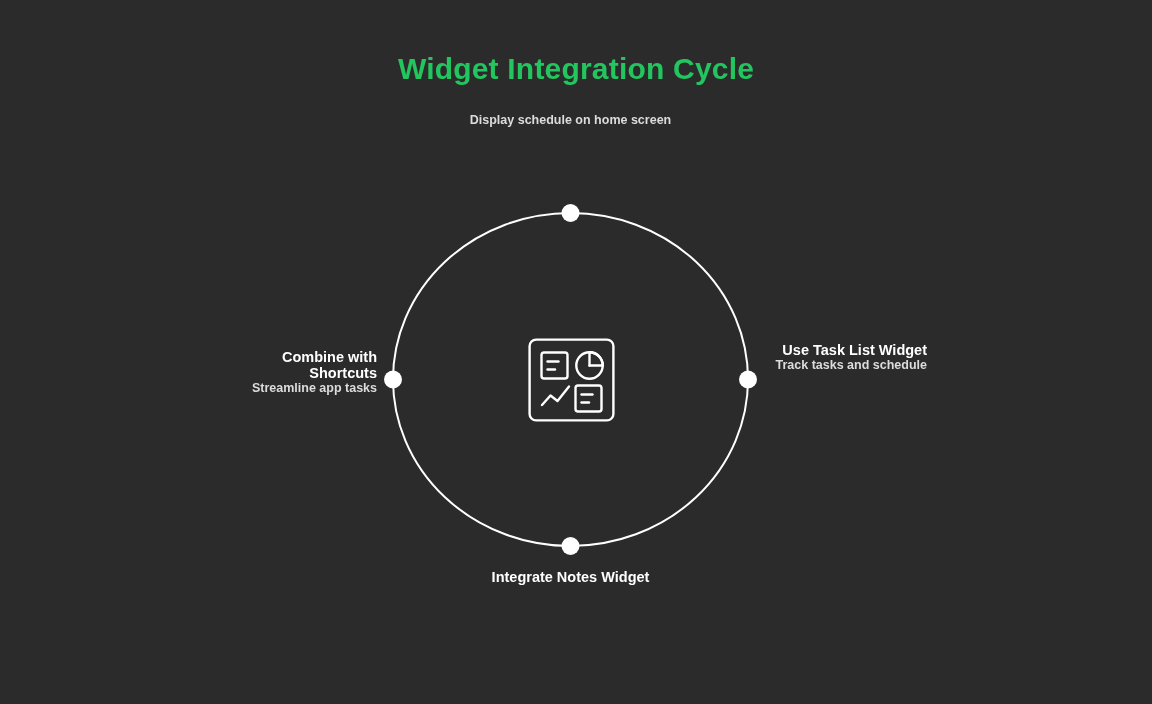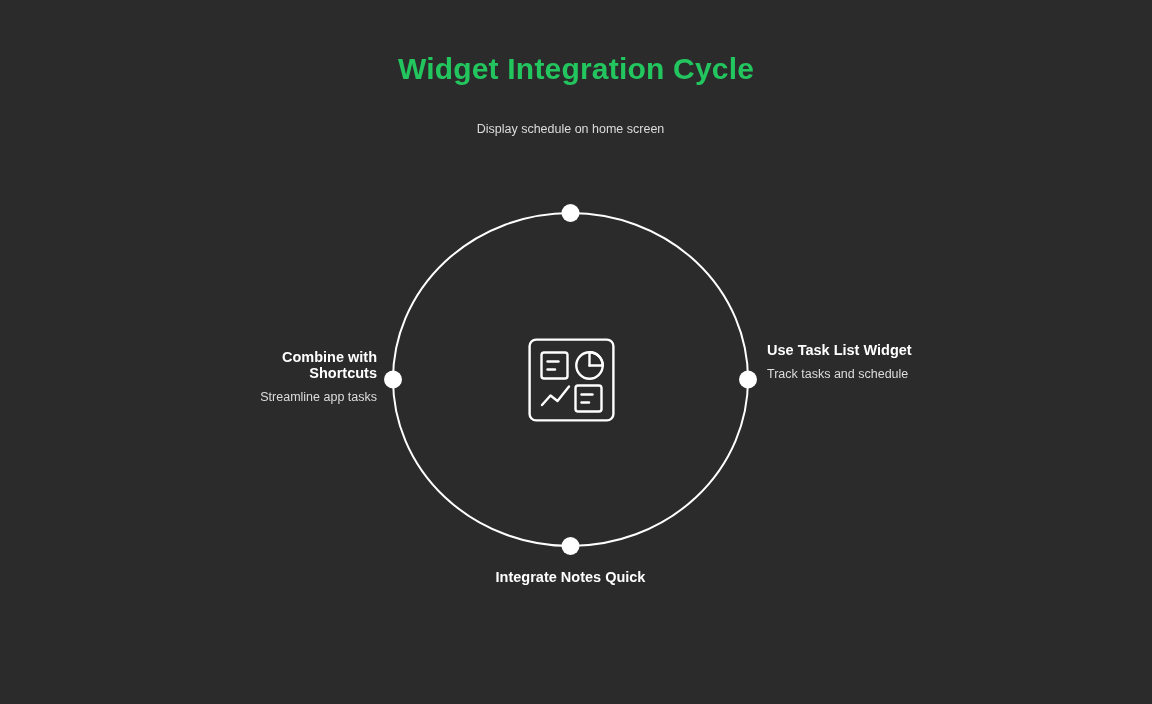--- a/index.html
+++ b/index.html
@@ -74,40 +74,39 @@
     position: absolute;
   }
   .node-title {
     font-size: 14.5px;
     font-weight: bold;
     color: #ffffff;
     line-height: 16px;
   }
   .node-desc {
     font-size: 12.5px;
-    font-weight: normal;
+    font-weight: bold;
     color: #dcdcdc;
     line-height: 14px;
-    margin-top: 9px;
   }
 
   
   .node-top {
     left: 446px;
     top: 113px;
     width: 249px;
     text-align: center;
   }
 
   
   .node-right {
     left: 767px;
     top: 342px;
     width: 160px;
-    text-align: left;
+    text-align: right;
   }
 
   
   .node-bottom {
     left: 446px;
     top: 569px;
     width: 249px;
     text-align: center;
   }
 
@@ -160,21 +159,21 @@
   <div class="node-label node-top">
     <div class="node-desc">Display schedule on home screen</div>
   </div>
 
   <div class="node-label node-right">
     <div class="node-title">Use Task List Widget</div>
     <div class="node-desc">Track tasks and schedule</div>
   </div>
 
   <div class="node-label node-bottom">
-    <div class="node-title">Integrate Notes Quick</div>
+    <div class="node-title">Integrate Notes Widget</div>
   </div>
 
   <div class="node-label node-left">
     <div class="node-title">Combine with Shortcuts</div>
     <div class="node-desc">Streamline app tasks</div>
   </div>
 
 </div>
 
 </body></html>

